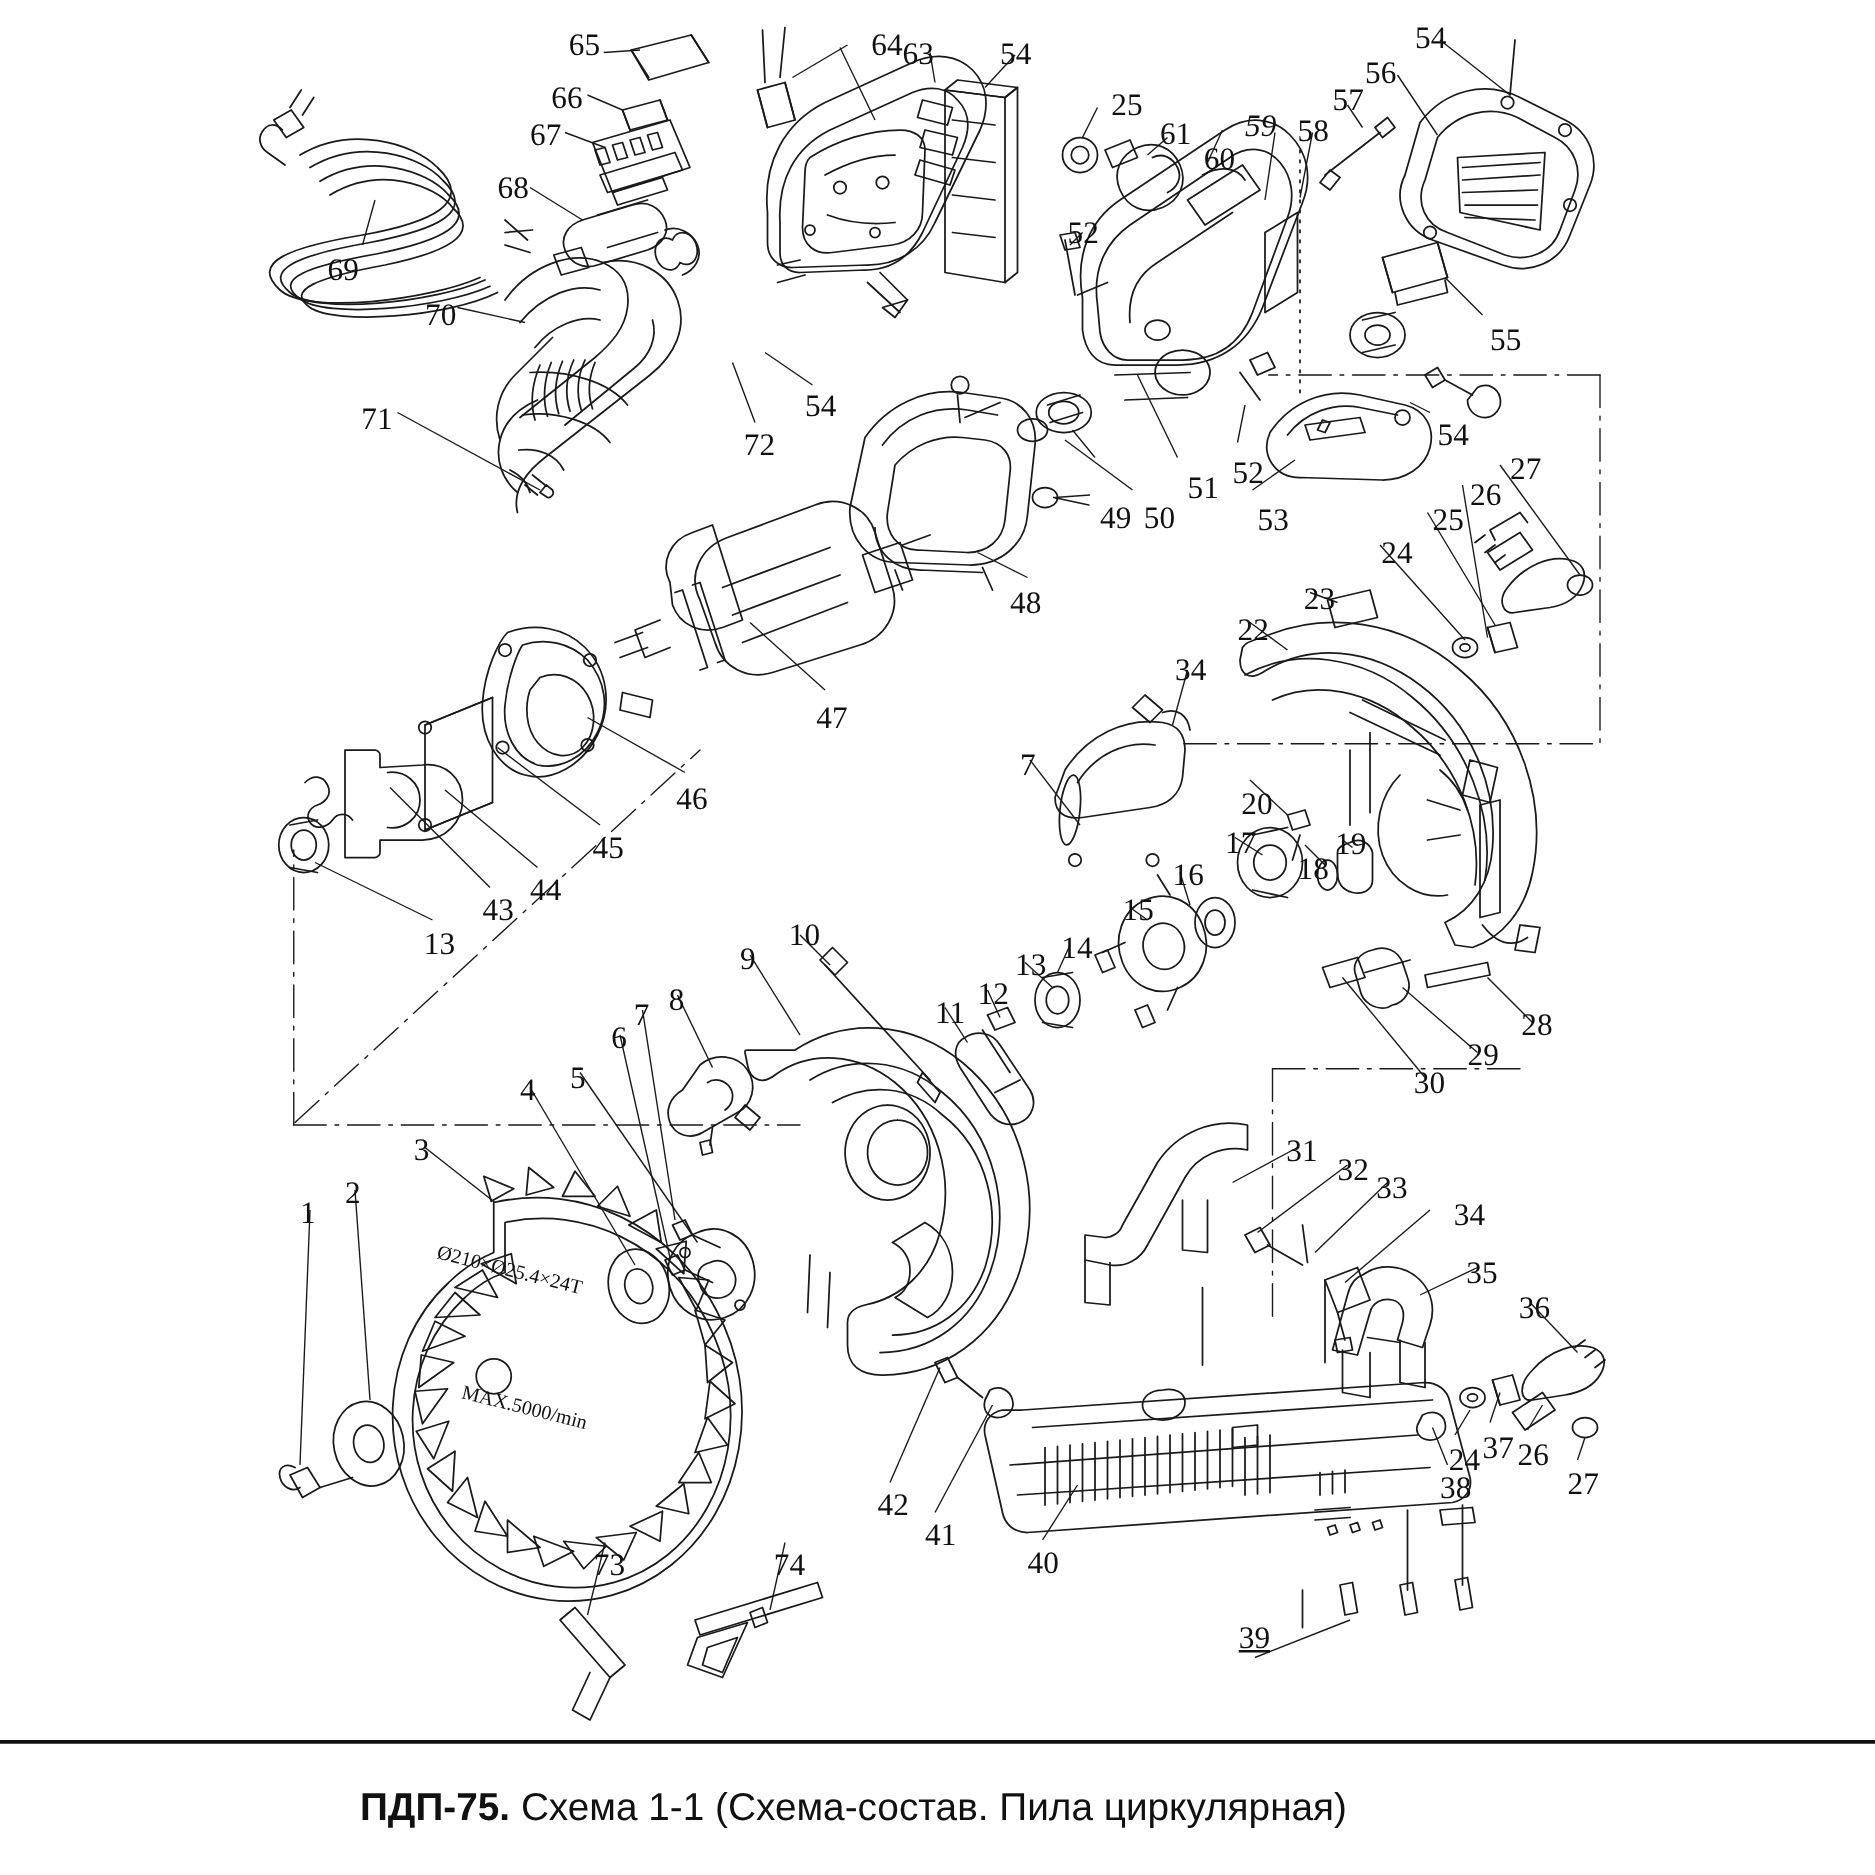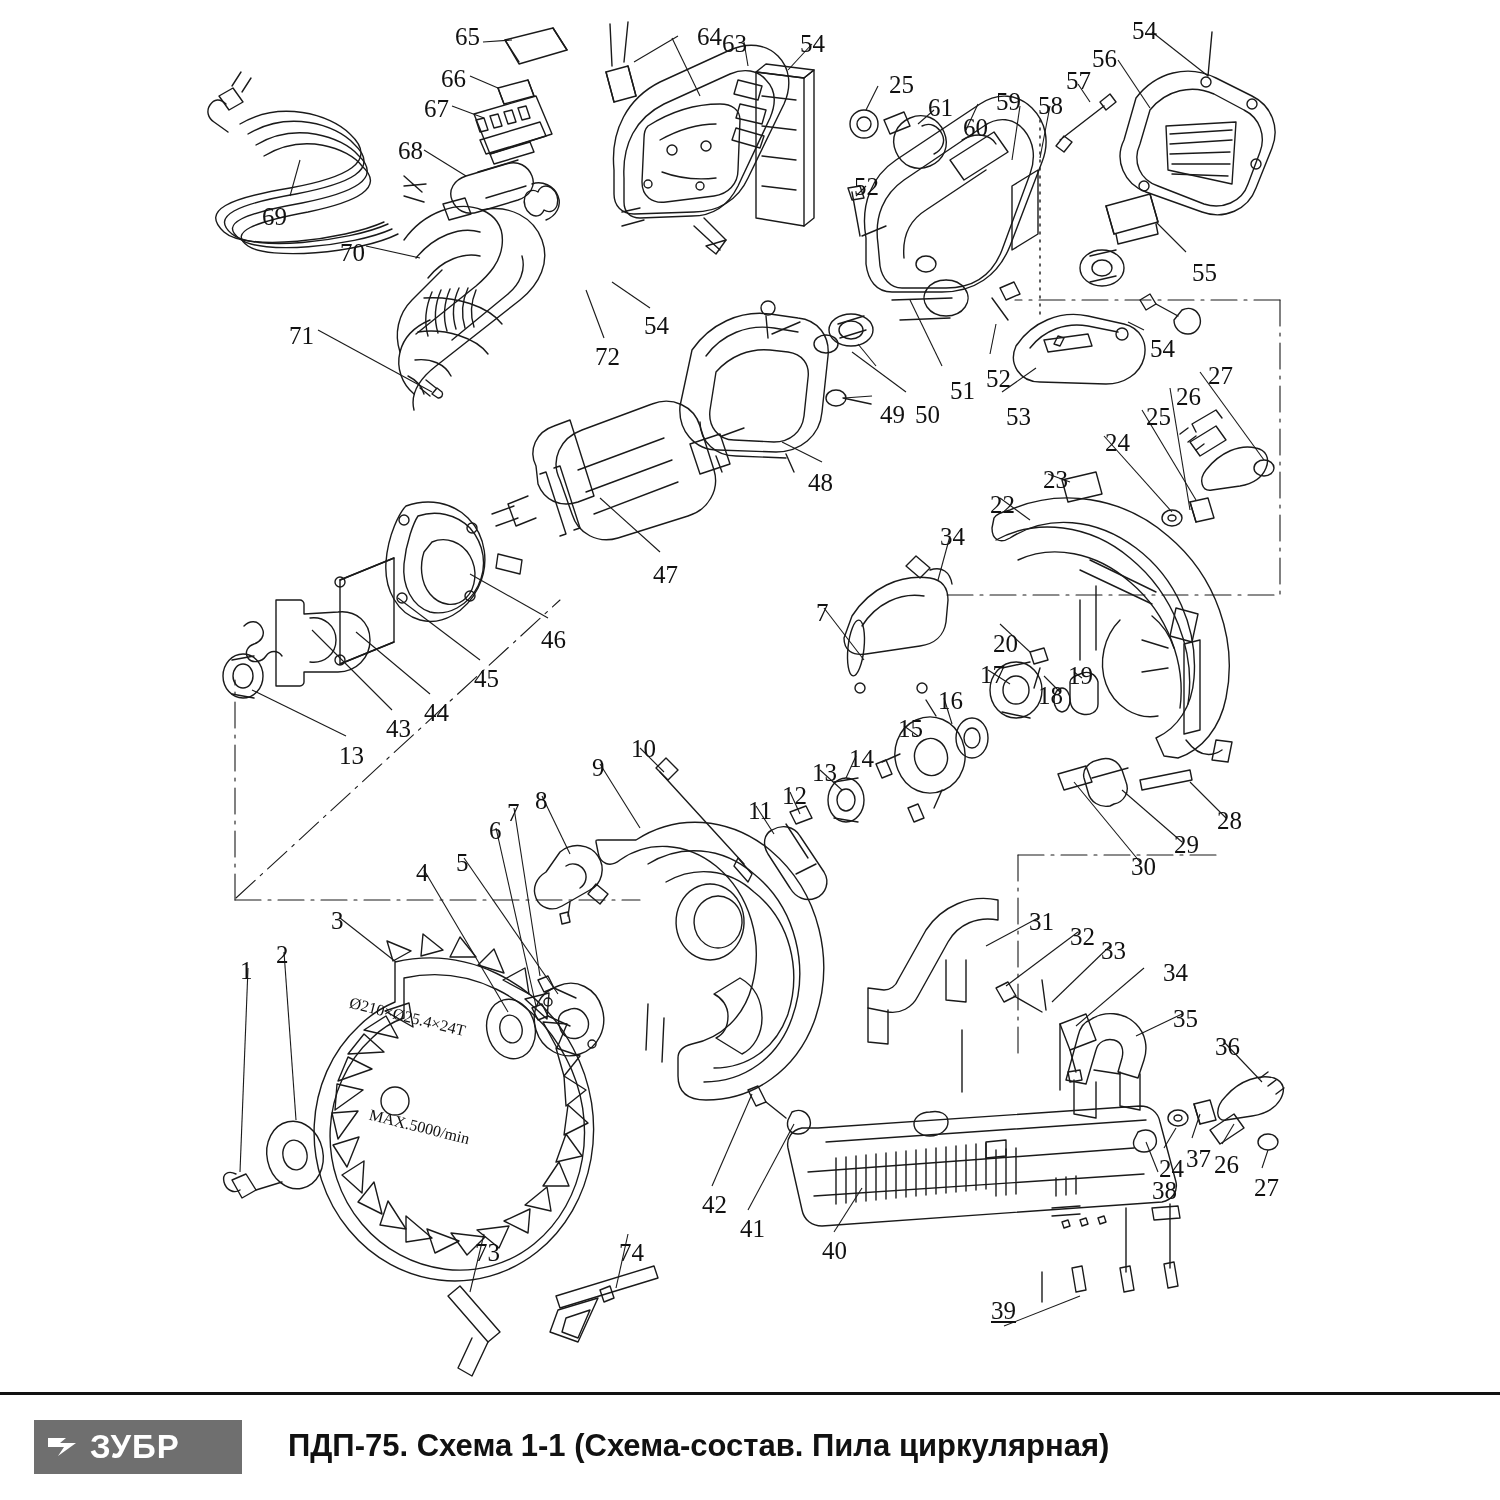--- a/index.html
+++ b/index.html
@@ -9,21 +9,21 @@
   svg.art{position:absolute;left:0;top:0;width:1500px;height:1390px;}
   .callout{position:absolute;font-family:"Liberation Serif",serif;font-size:25px;color:#111;letter-spacing:0px;line-height:1;white-space:nowrap;}
   .footer{position:absolute;left:0;top:1392px;width:1500px;height:108px;background:#fff;}
   .footer-rule{position:absolute;left:0;top:0;width:1500px;height:3px;background:#111;}
   .logo{position:absolute;left:34px;top:28px;width:208px;height:54px;background:#6f6f6f;display:flex;align-items:center;}
   .logo-arrow{width:38px;height:30px;margin-left:12px;position:relative;}
   .logo-arrow svg{display:block;}
   .logo-text{font-family:"Liberation Sans",sans-serif;font-weight:bold;font-size:33px;color:#ffffff;letter-spacing:1px;margin-left:6px;}
   .footer-title{position:absolute;left:288px;top:36px;font-family:"Liberation Sans",sans-serif;font-size:31px;color:#111;white-space:nowrap;}
   .footer-title b{font-weight:bold;}
-  .footer-title span.rest{font-weight:bold;}
+  .footer-title span.rest{font-weight:normal;}
   .lbl-disc{position:absolute;font-family:"Liberation Serif",serif;font-size:16px;color:#111;}
 </style>
 </head>
 <body>
 
 <div id="sheet">
 
   <div class="diagram-area">
     <svg class="art" viewBox="0 0 1500 1390">
       <g fill="none" stroke="#1a1a1a" stroke-width="1.4" stroke-linejoin="round" stroke-linecap="round">
@@ -487,21 +487,21 @@
     <div id="callouts">
         <div class="callout" style="left: 455px; top: 24px;">65</div>
         <div class="callout" style="left: 664px; top: 24px; margin-left: 33px;">64</div>
         <div class="callout" style="left: 722px; top: 31px;">63</div>
         <div class="callout" style="left: 800px; top: 31px;">54</div>
         <div class="callout" style="left: 1132px; top: 18px;">54</div>
         <div class="callout" style="left: 1092px; top: 46px;">56</div>
         <div class="callout" style="left: 441px; top: 66px;">66</div>
         <div class="callout" style="left: 889px; top: 72px;">25</div>
         <div class="callout" style="left: 928px; top: 95px;">61</div>
-        <div class="callout" style="left: 996px; top: 89px;">59</div>
+        <div class="callout" style="left: 996px; top: 89px; font-style: italic;">59</div>
         <div class="callout" style="left: 1038px; top: 93px;">58</div>
         <div class="callout" style="left: 1066px; top: 68px;">57</div>
         <div class="callout" style="left: 424px; top: 96px;">67</div>
         <div class="callout" style="left: 963px; top: 115px;">60</div>
         <div class="callout" style="left: 398px; top: 138px;">68</div>
         <div class="callout" style="left: 854px; top: 174px;">52</div>
         <div class="callout" style="left: 1192px; top: 260px;">55</div>
         <div class="callout" style="left: 262px; top: 204px;">69</div>
         <div class="callout" style="left: 340px; top: 240px;">70</div>
         <div class="callout" style="left: 644px; top: 313px;">54</div>
@@ -566,27 +566,19 @@
         <div class="callout" style="left: 740px; top: 1216px;">41</div>
         <div class="callout" style="left: 822px; top: 1238px;">40</div>
         <div class="callout" style="left: 475px; top: 1240px;">73</div>
         <div class="callout" style="left: 619px; top: 1240px;">74</div>
         <div class="callout" style="left: 991px; top: 1298px; text-decoration: underline;">39</div>
       </div>
   </div>
 
   <div class="footer">
     <div class="footer-rule"></div>
-    <div class="logo">
-      <span class="logo-arrow">
-        <svg viewBox="0 0 38 30" width="38" height="30">
-            <path d="M2 6 L20 6 L14 11 L30 11 L12 24 L18 15 L2 15 Z" fill="#ffffff"></path>
-          </svg>
-      </span>
-      <span class="logo-text">ЗУБР</span>
-    </div>
     <div class="footer-title">
       <b>ПДП-75.</b>
       <span class="rest">Схема 1-1 (Схема-состав. Пила циркулярная)</span>
     </div>
   </div>
 
 </div>
 
 </body></html>

